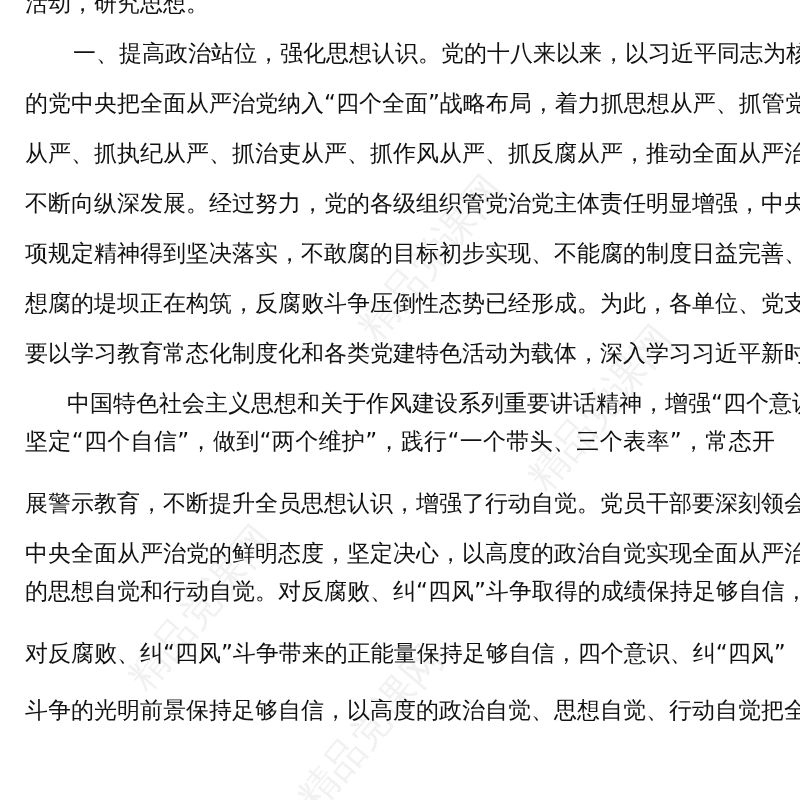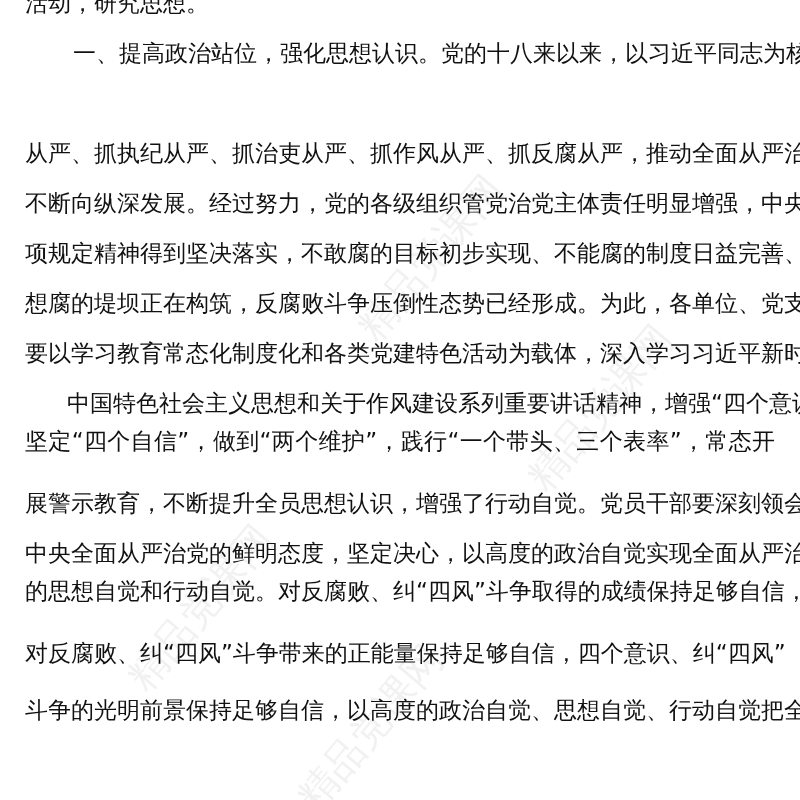--- a/index.html
+++ b/index.html
@@ -35,20 +35,21 @@
 
 <div class="page">
 
   <div class="watermark" style="left:330px; top:230px;">精品党课网</div>
   <div class="watermark" style="left:100px; top:580px;">精品党课网</div>
   <div class="watermark" style="left:500px; top:380px;">精品党课网</div>
   <div class="watermark" style="left:270px; top:700px;">精品党课网</div>
 
   <div class="line last" style="top:-12px;">活动，研究思想。</div>
   <div class="line indent" style="top:38px;">一、提高政治站位，强化思想认识。党的十八来以来，以习近平同志为核心</div>
+  <div class="line" style="top:88px;">的党中央把全面从严治党纳入“四个全面”战略布局，着力抓思想从严、抓管党</div>
   <div class="line" style="top:138px;">从严、抓执纪从严、抓治吏从严、抓作风从严、抓反腐从严，推动全面从严治党</div>
   <div class="line" style="top:188px;">不断向纵深发展。经过努力，党的各级组织管党治党主体责任明显增强，中央八</div>
   <div class="line" style="top:238px;">项规定精神得到坚决落实，不敢腐的目标初步实现、不能腐的制度日益完善、不</div>
   <div class="line" style="top:288px;">想腐的堤坝正在构筑，反腐败斗争压倒性态势已经形成。为此，各单位、党支部</div>
   <div class="line" style="top:338px;">要以学习教育常态化制度化和各类党建特色活动为载体，深入学习习近平新时代</div>
   <div class="line" style="top:388px;margin-left:42px;">中国特色社会主义思想和关于作风建设系列重要讲话精神，增强“四个意识”，</div>
   <div class="line" style="top:426px;">坚定“四个自信”，做到“两个维护”，践行“一个带头、三个表率”，常态开</div>
   <div class="line" style="top:488px;">展警示教育，不断提升全员思想认识，增强了行动自觉。党员干部要深刻领会党</div>
   <div class="line" style="top:538px;">中央全面从严治党的鲜明态度，坚定决心，以高度的政治自觉实现全面从严治党</div>
   <div class="line" style="top:576px;">的思想自觉和行动自觉。对反腐败、纠“四风”斗争取得的成绩保持足够自信，</div>

